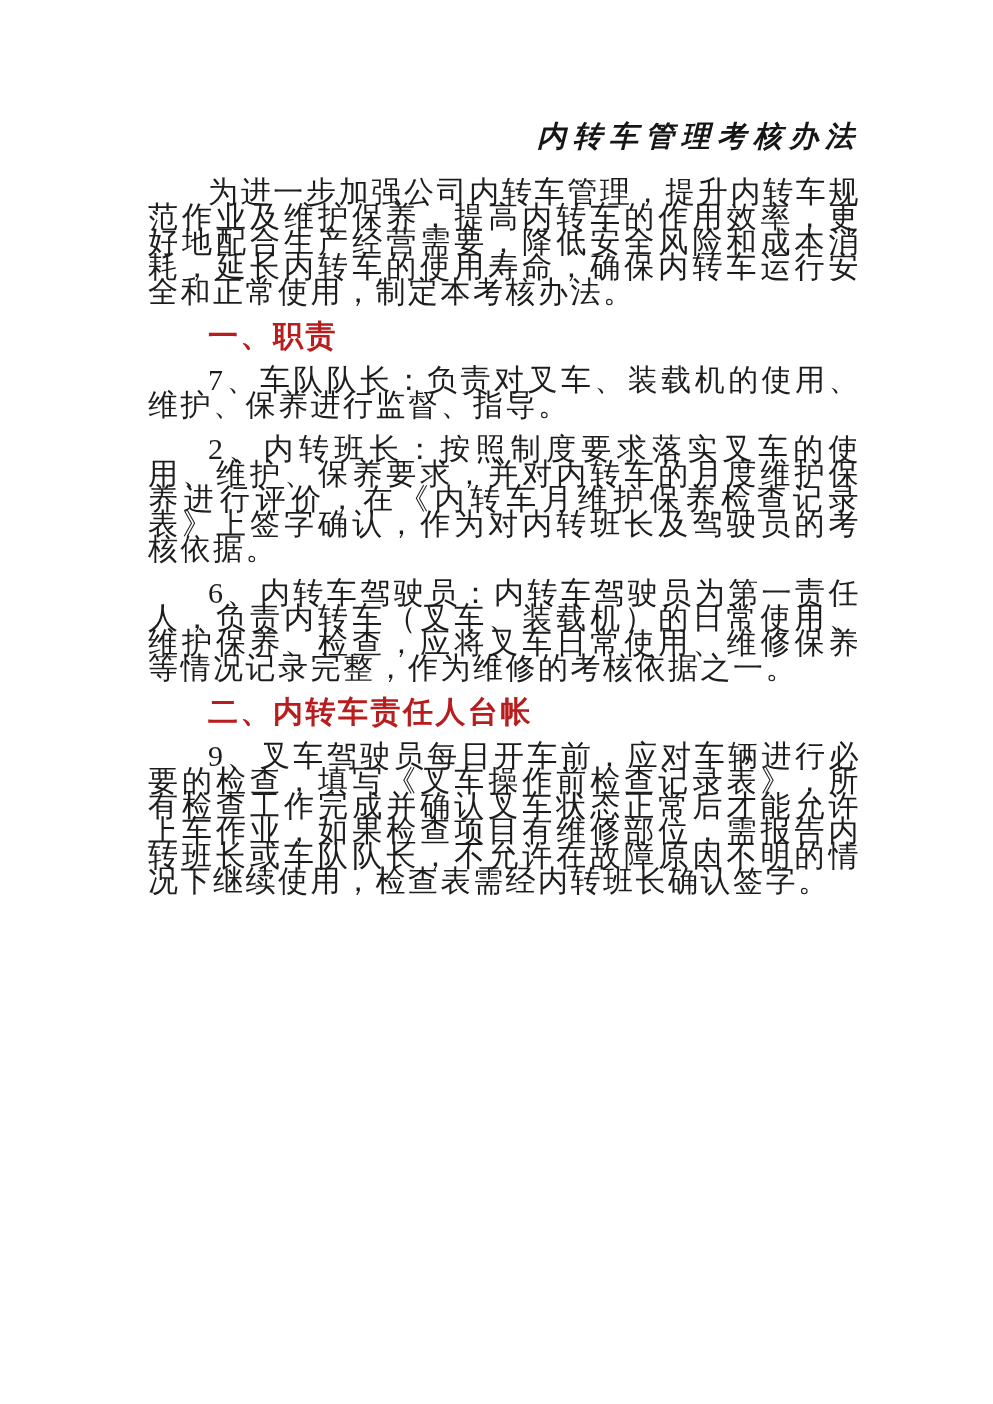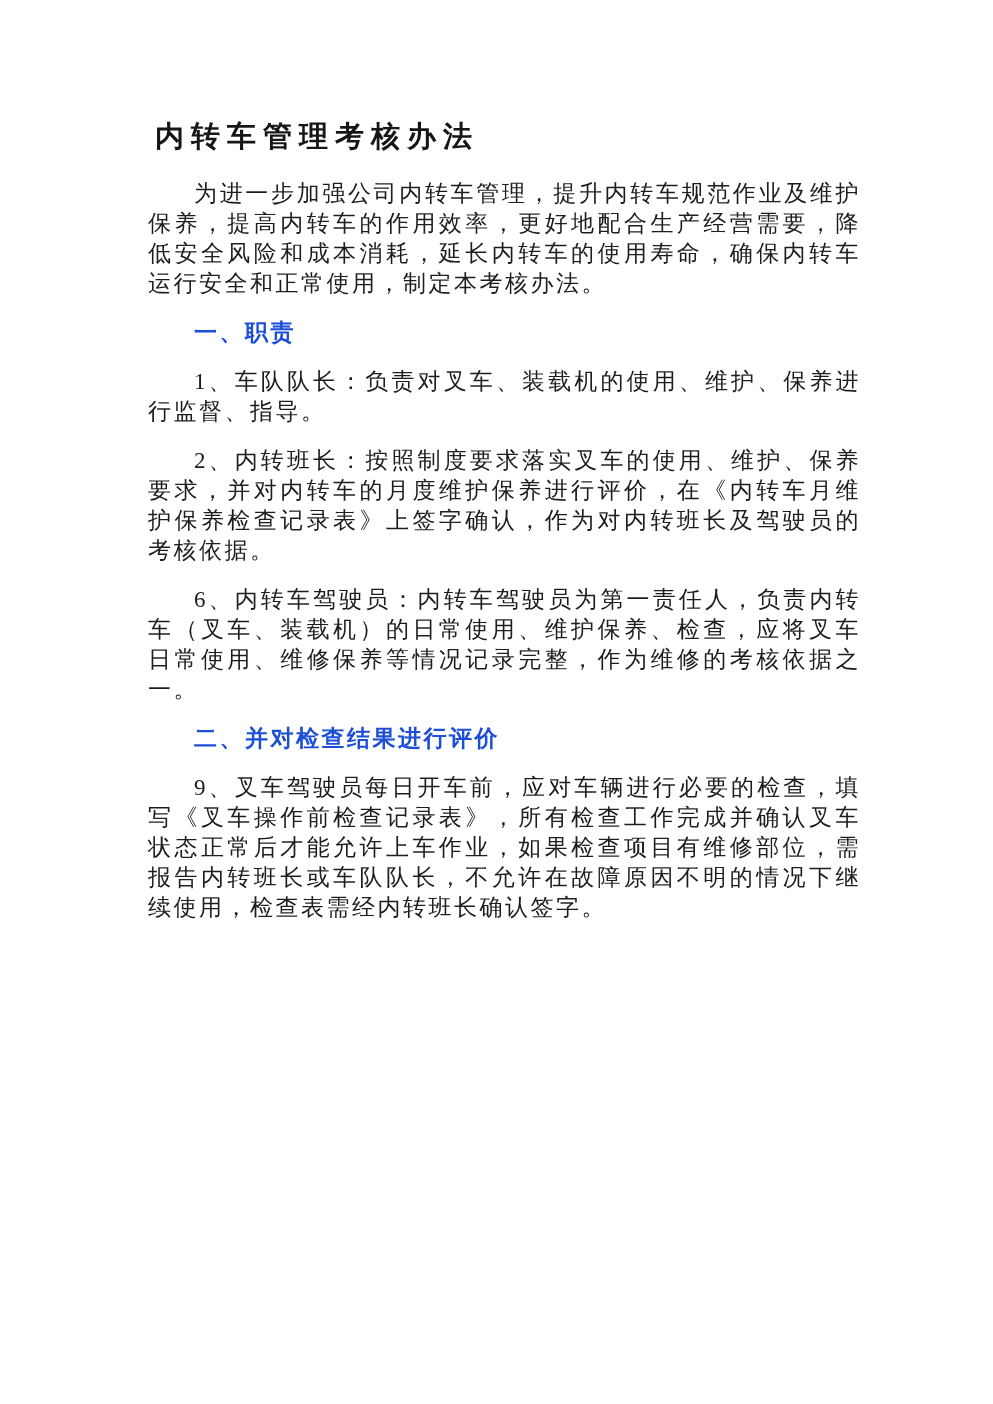--- a/index.html
+++ b/index.html
@@ -10,60 +10,61 @@
   .page {
     position: relative;
     width: 993px;
     height: 1404px;
     background: #ffffff;
     padding: 112px 132px 0 148px;
     overflow: hidden;
     color: #1d1d1d;
   }
   .doc-title {
-    text-align: left;
+    text-align: right;
     font-size: 29px;
     font-weight: bold;
     letter-spacing: 7px;
     text-indent: 7px; 
     line-height: 48px;
     margin-bottom: 13px;
     color: #161616;
     white-space: nowrap;
+    font-style: italic;
   }
   .doc-body p {
-    font-size: 23px;
-    line-height: 30px;
+    font-size: 30px;
+    line-height: 25px;
     letter-spacing: 2.5px;
     text-align: justify;
     text-indent: 2em;
     color: #1d1d1d;
     margin-top: 19px;
   }
   .doc-body p.heading {
     font-weight: bold;
-    color: #1d4ed8;
+    color: #b91c1c;
   }
 </style>
 </head>
 <body>
 
 <div class="page">
   <h1 class="doc-title">内转车管理考核办法</h1>
 
   <div class="doc-body">
     <p>为进一步加强公司内转车管理，提升内转车规范作业及维护保养，提高内转车的作用效率，更好地配合生产经营需要，降低安全风险和成本消耗，延长内转车的使用寿命，确保内转车运行安全和正常使用，制定本考核办法。</p>
 
     <p class="heading">一、职责</p>
 
-    <p>1、车队队长：负责对叉车、装载机的使用、维护、保养进行监督、指导。</p>
+    <p>7、车队队长：负责对叉车、装载机的使用、维护、保养进行监督、指导。</p>
 
     <p>2、内转班长：按照制度要求落实叉车的使用、维护、保养要求，并对内转车的月度维护保养进行评价，在《内转车月维护保养检查记录表》上签字确认，作为对内转班长及驾驶员的考核依据。</p>
 
     <p>6、内转车驾驶员：内转车驾驶员为第一责任人，负责内转车（叉车、装载机）的日常使用、维护保养、检查，应将叉车日常使用、维修保养等情况记录完整，作为维修的考核依据之一。</p>
 
 
-    <p class="heading">二、并对检查结果进行评价</p>
+    <p class="heading">二、内转车责任人台帐</p>
 
     <p>9、叉车驾驶员每日开车前，应对车辆进行必要的检查，填写《叉车操作前检查记录表》，所有检查工作完成并确认叉车状态正常后才能允许上车作业，如果检查项目有维修部位，需报告内转班长或车队队长，不允许在故障原因不明的情况下继续使用，检查表需经内转班长确认签字。</p>
 
   </div>
 </div>
 
 </body></html>

